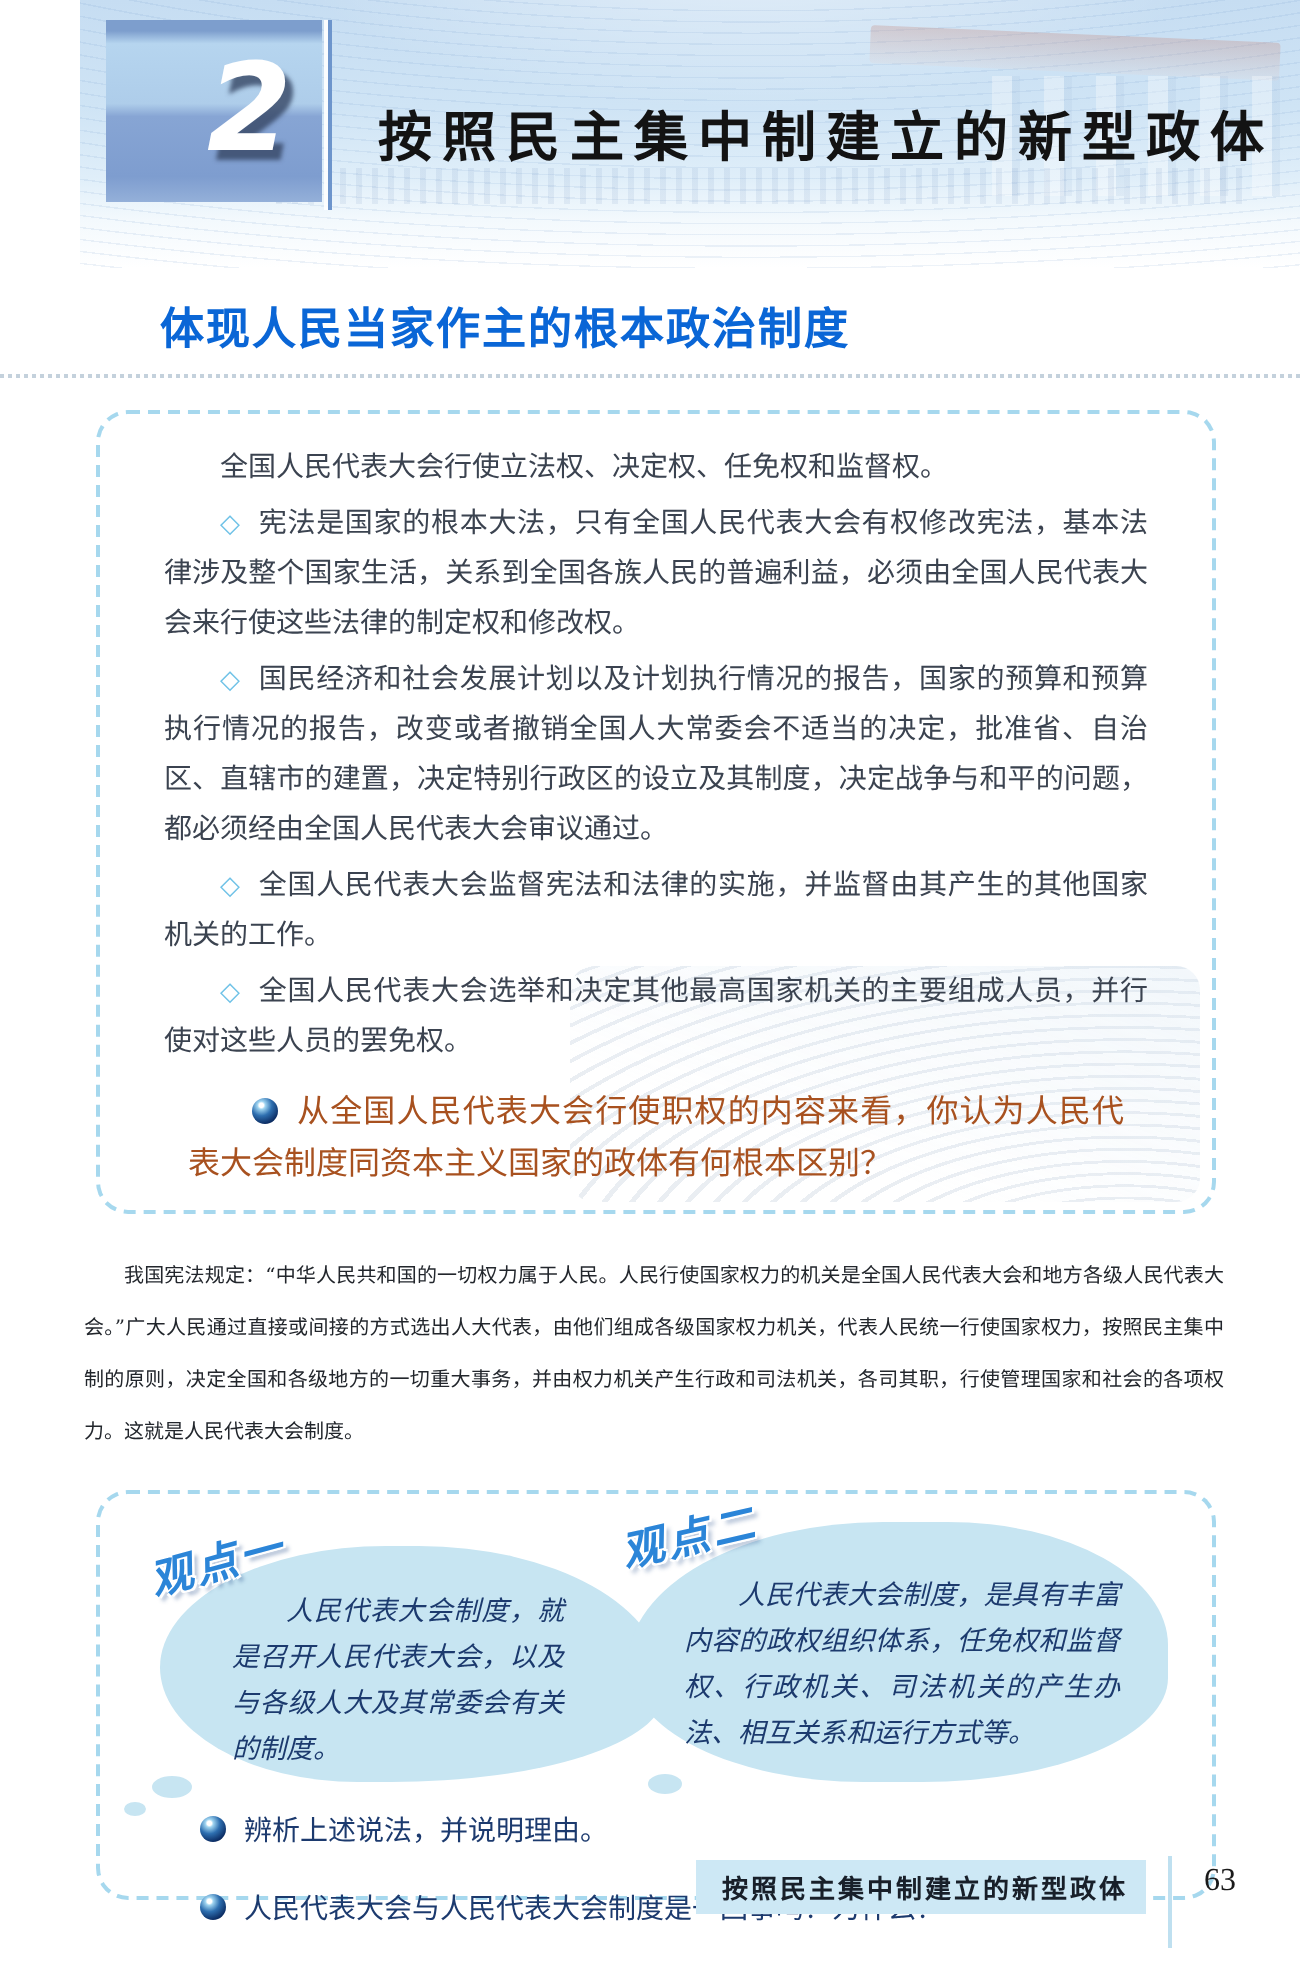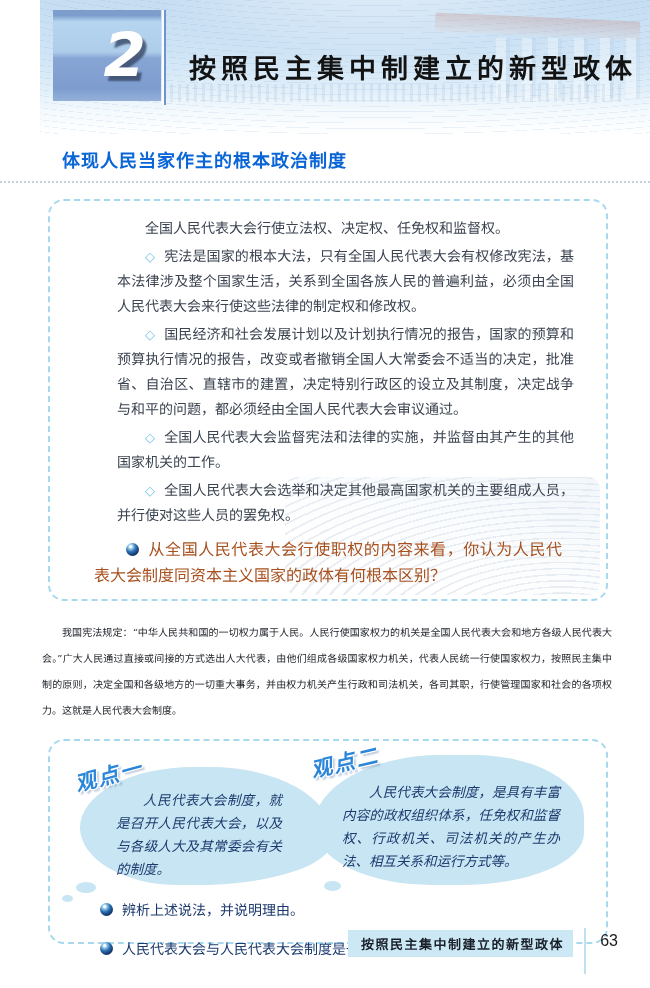--- a/index.html
+++ b/index.html
@@ -61,22 +61,22 @@
   .lesson-title {
     position:absolute; left:189px; top:47px;
     font-family:"DejaVu Serif","Liberation Serif",serif;
     font-size:27px; font-weight:bold; color:#131313;
     letter-spacing:5px; white-space:nowrap;
   }
 
   
   .content { position:absolute; left:40px; top:146px; width:572px; }
   .section-heading {
-    margin-left:22px;
-    font-size:18px; font-weight:bold; color:#0a66d6; letter-spacing:1px;
+    margin-left:40px;
+    font-size:22px; font-weight:bold; color:#0a66d6; letter-spacing:1px;
   }
   .dotted-divider {
     margin:9px 0 0 -40px; width:650px; height:0;
     border-top:2px dotted #bac9d6; opacity:.85;
   }
   .dashed-box {
     position:relative; margin-left:8px; width:560px;
     border:2px dashed #a6d8ee; border-radius:16px;
     font-family:"DejaVu Serif","Liberation Serif",serif;
   }
@@ -86,21 +86,21 @@
     border-radius:12px; pointer-events:none; opacity:.8;
     background:
       linear-gradient(200deg, rgba(190,215,235,.25), rgba(255,255,255,0) 70%),
       repeating-radial-gradient(ellipse 120% 150% at 88% 135%,
         rgba(128,152,182,.20) 0 3px, transparent 3px 13px);
   }
   .box-text {
     position:relative;
     margin-bottom:3px;
     font-size:14px; line-height:25px; color:#3b4350;
-    text-indent:2em; text-align:justify;margin-left:35px;
+    text-indent:2em; text-align:justify;
   }
   .diamond { color:#6fc2e7; margin-right:9px; font-size:13px; }
   .question {
     position:relative;
     margin:9px 12px 4px;
     font-size:16px; line-height:26px;
     text-indent:2em; text-align:justify;
   }
   .sphere {
     display:inline-block; width:13px; height:13px; border-radius:50%;
@@ -159,21 +159,21 @@
     background:#cde8f5; color:#181f29;
     font-size:13px; font-weight:bold; letter-spacing:1.5px;
     padding:4px 9px 4px 13px; white-space:nowrap;
   }
   .footer-line {
     position:absolute; right:64px; top:4px; width:2px; height:46px;
     background:#bfe0f0;
   }
   .footer-page {
     position:absolute; right:32px; top:8px;
-    font-family:Liberation Sans, sans-serif;
+    font-family:Liberation Serif, serif;
     font-size:16px; color:#1a1a1a;
   }
 </style>
 </head>
 <body>
 
 <div class="page">
 
   <div class="header-photo">
     <div class="photo-banner"></div>

